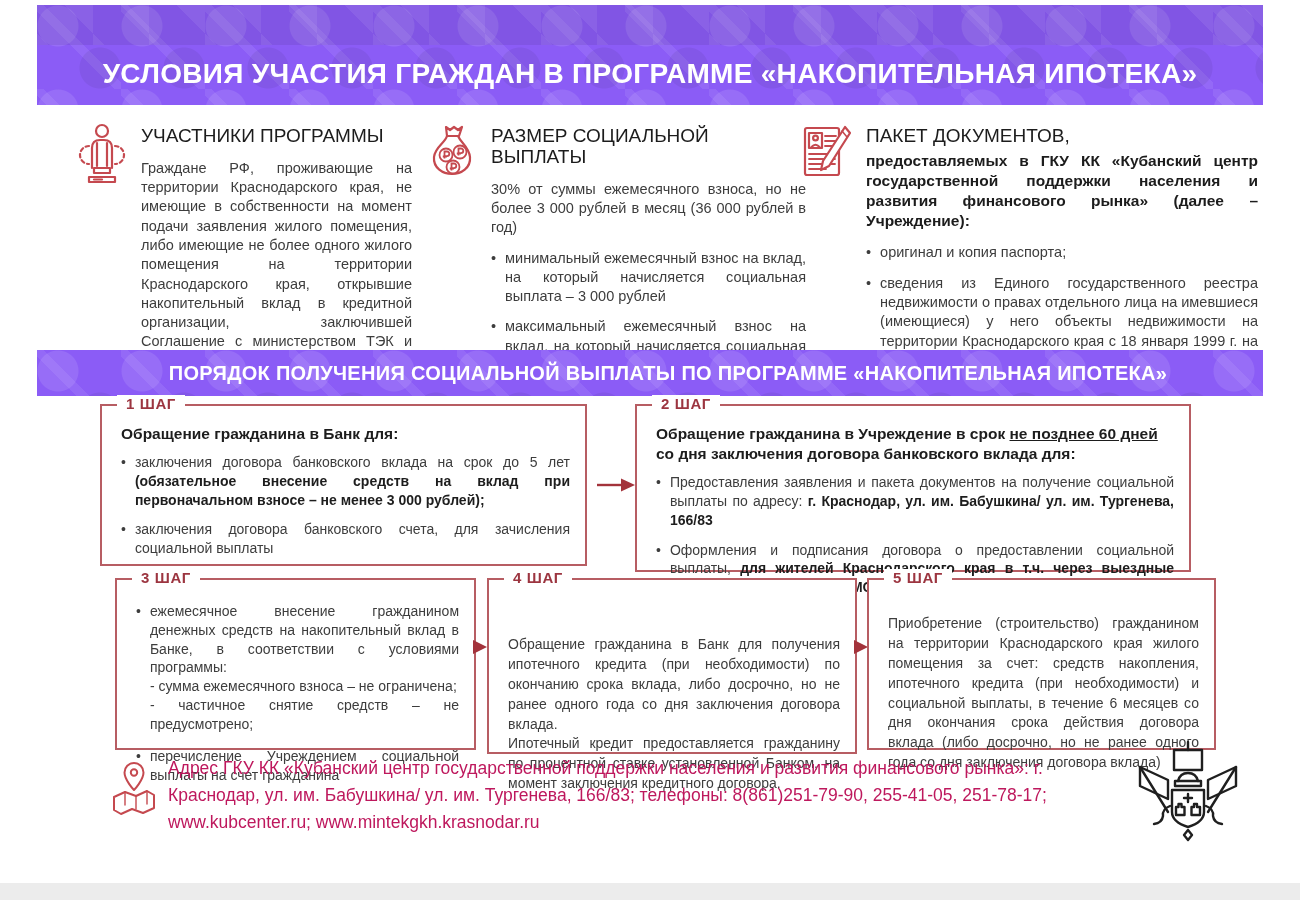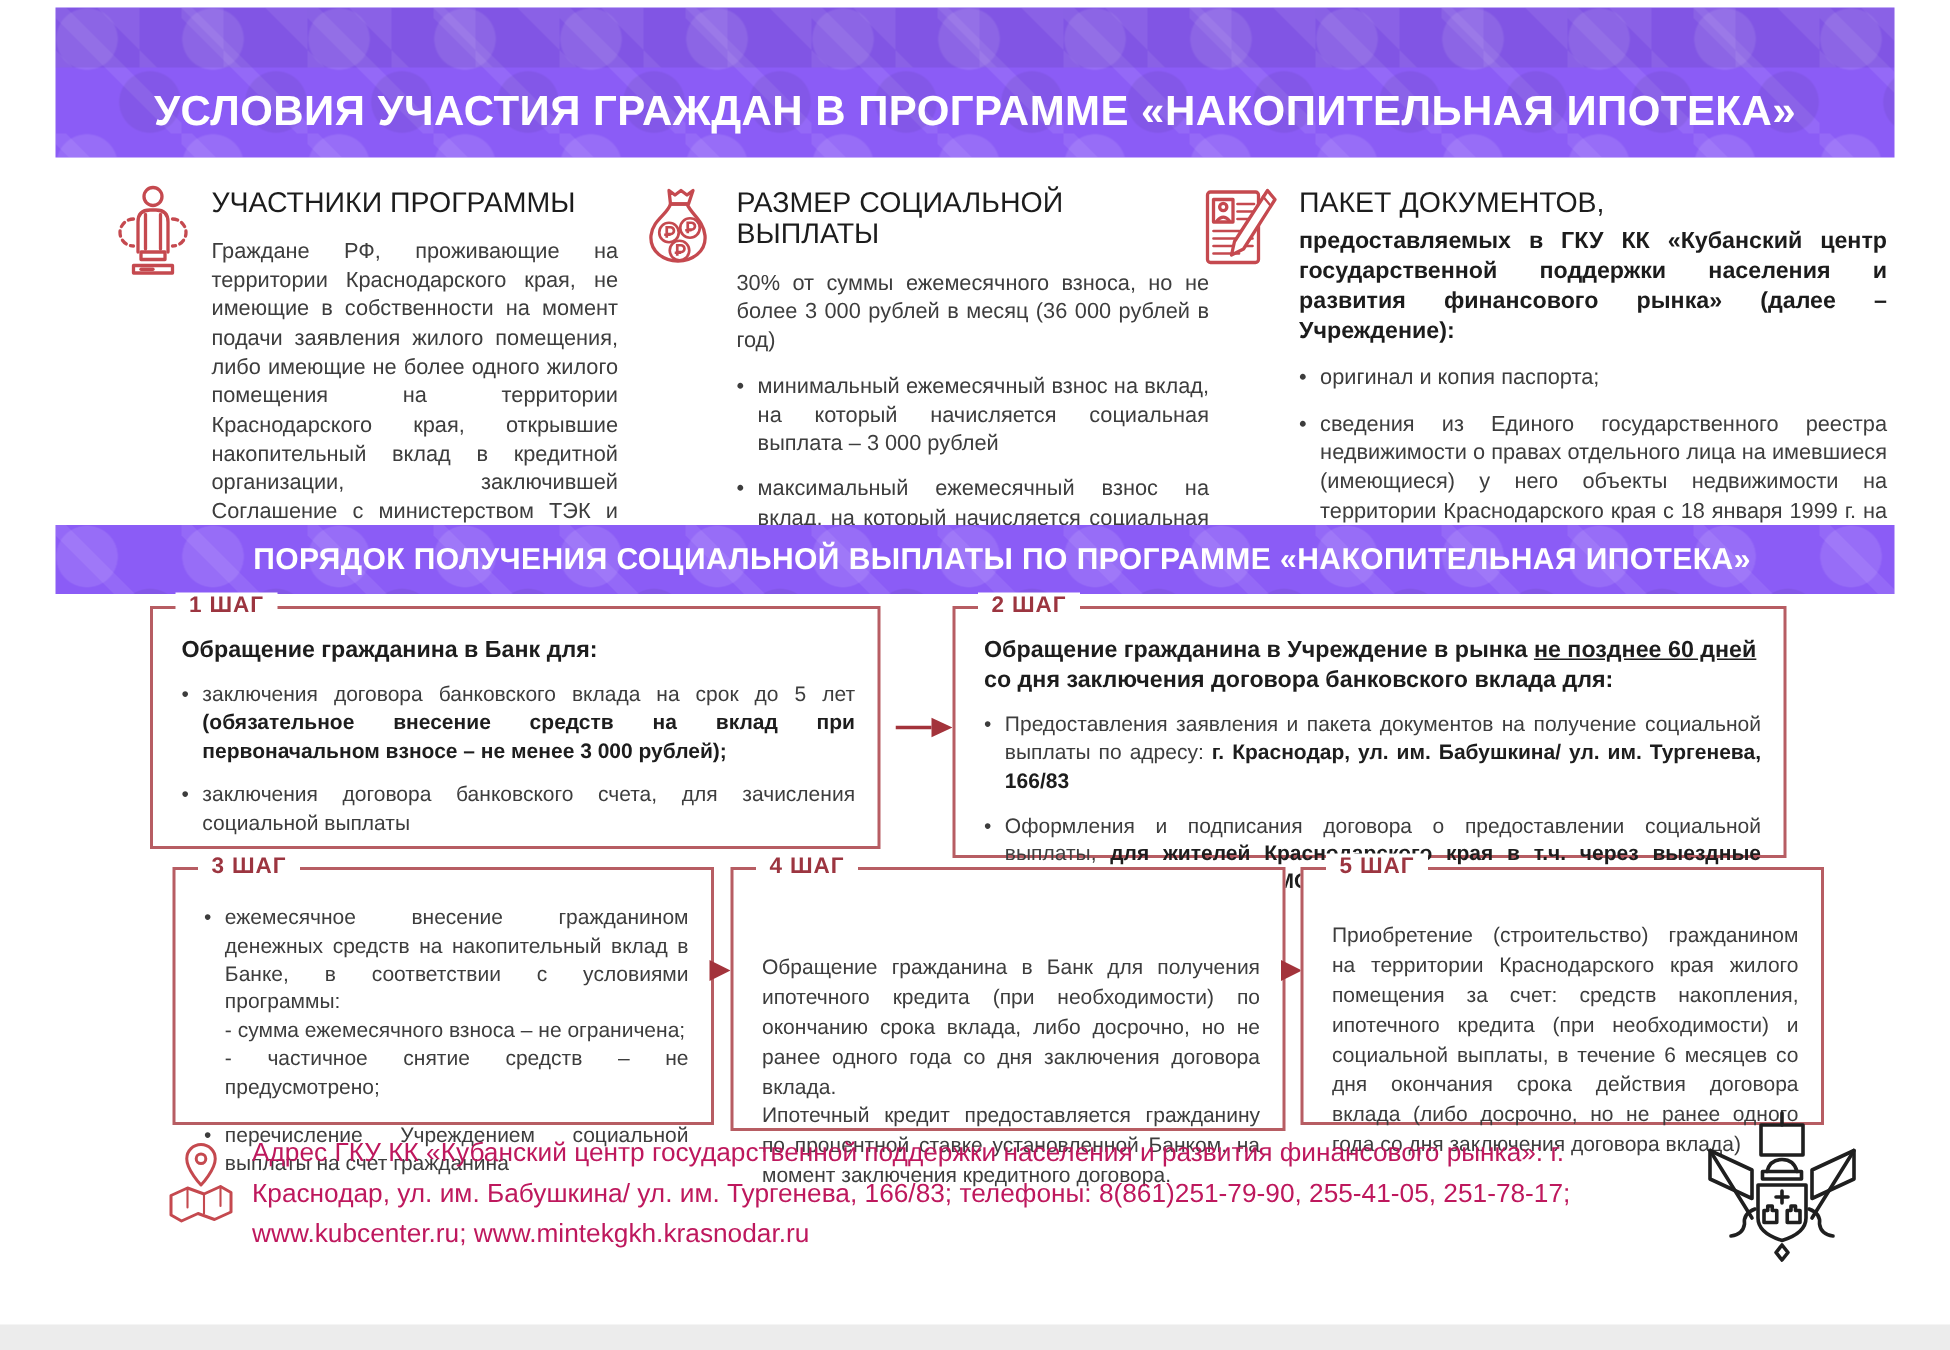--- a/index.html
+++ b/index.html
@@ -170,21 +170,21 @@
   </div>
 
   <svg class="arrow arrow1" viewBox="0 0 38 16">
     <line x1="0" y1="8" x2="24" y2="8" stroke="#a3333b" stroke-width="2.4"></line>
     <polygon points="24,1.5 38,8 24,14.5" fill="#a3333b"></polygon>
   </svg>
 
   <div class="step step2">
     <span class="step-label">2 ШАГ</span>
     <div class="step-content">
-      <div class="step-intro rich pre"><span style="font-weight: bold; color: rgb(29, 29, 29);">Обращение гражданина в Учреждение в рынка </span><span style="font-weight: bold; color: rgb(29, 29, 29); text-decoration: underline;">не позднее 60 дней</span><span style="font-weight: bold; color: rgb(29, 29, 29);">
+      <div class="step-intro rich pre"><span style="font-weight: bold; color: rgb(29, 29, 29);">Обращение гражданина в Учреждение в срок </span><span style="font-weight: bold; color: rgb(29, 29, 29); text-decoration: underline;">не позднее 60 дней</span><span style="font-weight: bold; color: rgb(29, 29, 29);">
 со дня заключения договора банковского вклада для:</span></div>
       <div class="b-row">
         <span class="b-dot">•</span>
         <div class="b-text rich"><span>Предоставления заявления и пакета документов на получение социальной выплаты по адресу: </span><span style="font-weight: bold; color: rgb(29, 29, 29);">г. Краснодар, ул. им. Бабушкина/ ул. им. Тургенева, 166/83</span></div>
       </div>
       <div class="b-row">
         <span class="b-dot">•</span>
         <div class="b-text rich"><span>Оформления и подписания договора о предоставлении социальной выплаты, </span><span style="font-weight: bold; color: rgb(29, 29, 29);">для жителей Краснодарского края в т.ч. через выездные приемные на территории МО</span></div>
       </div>
     </div>

